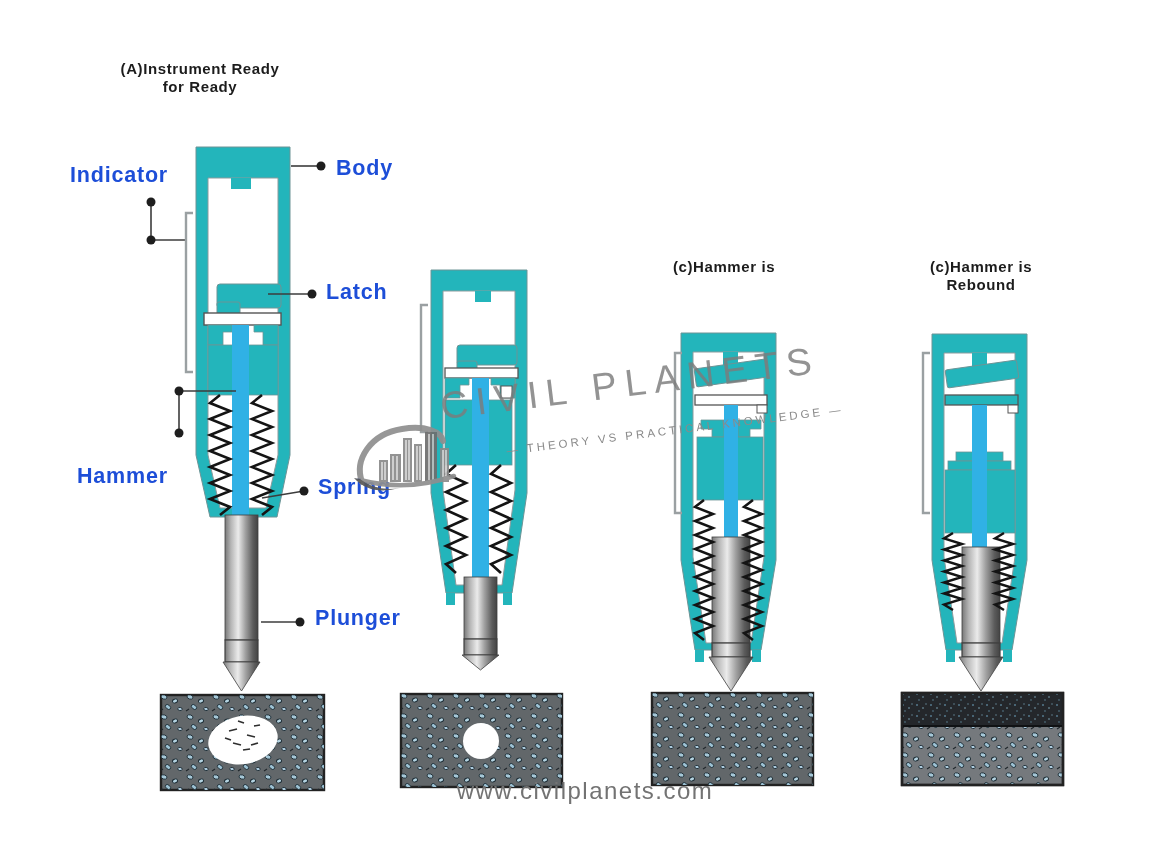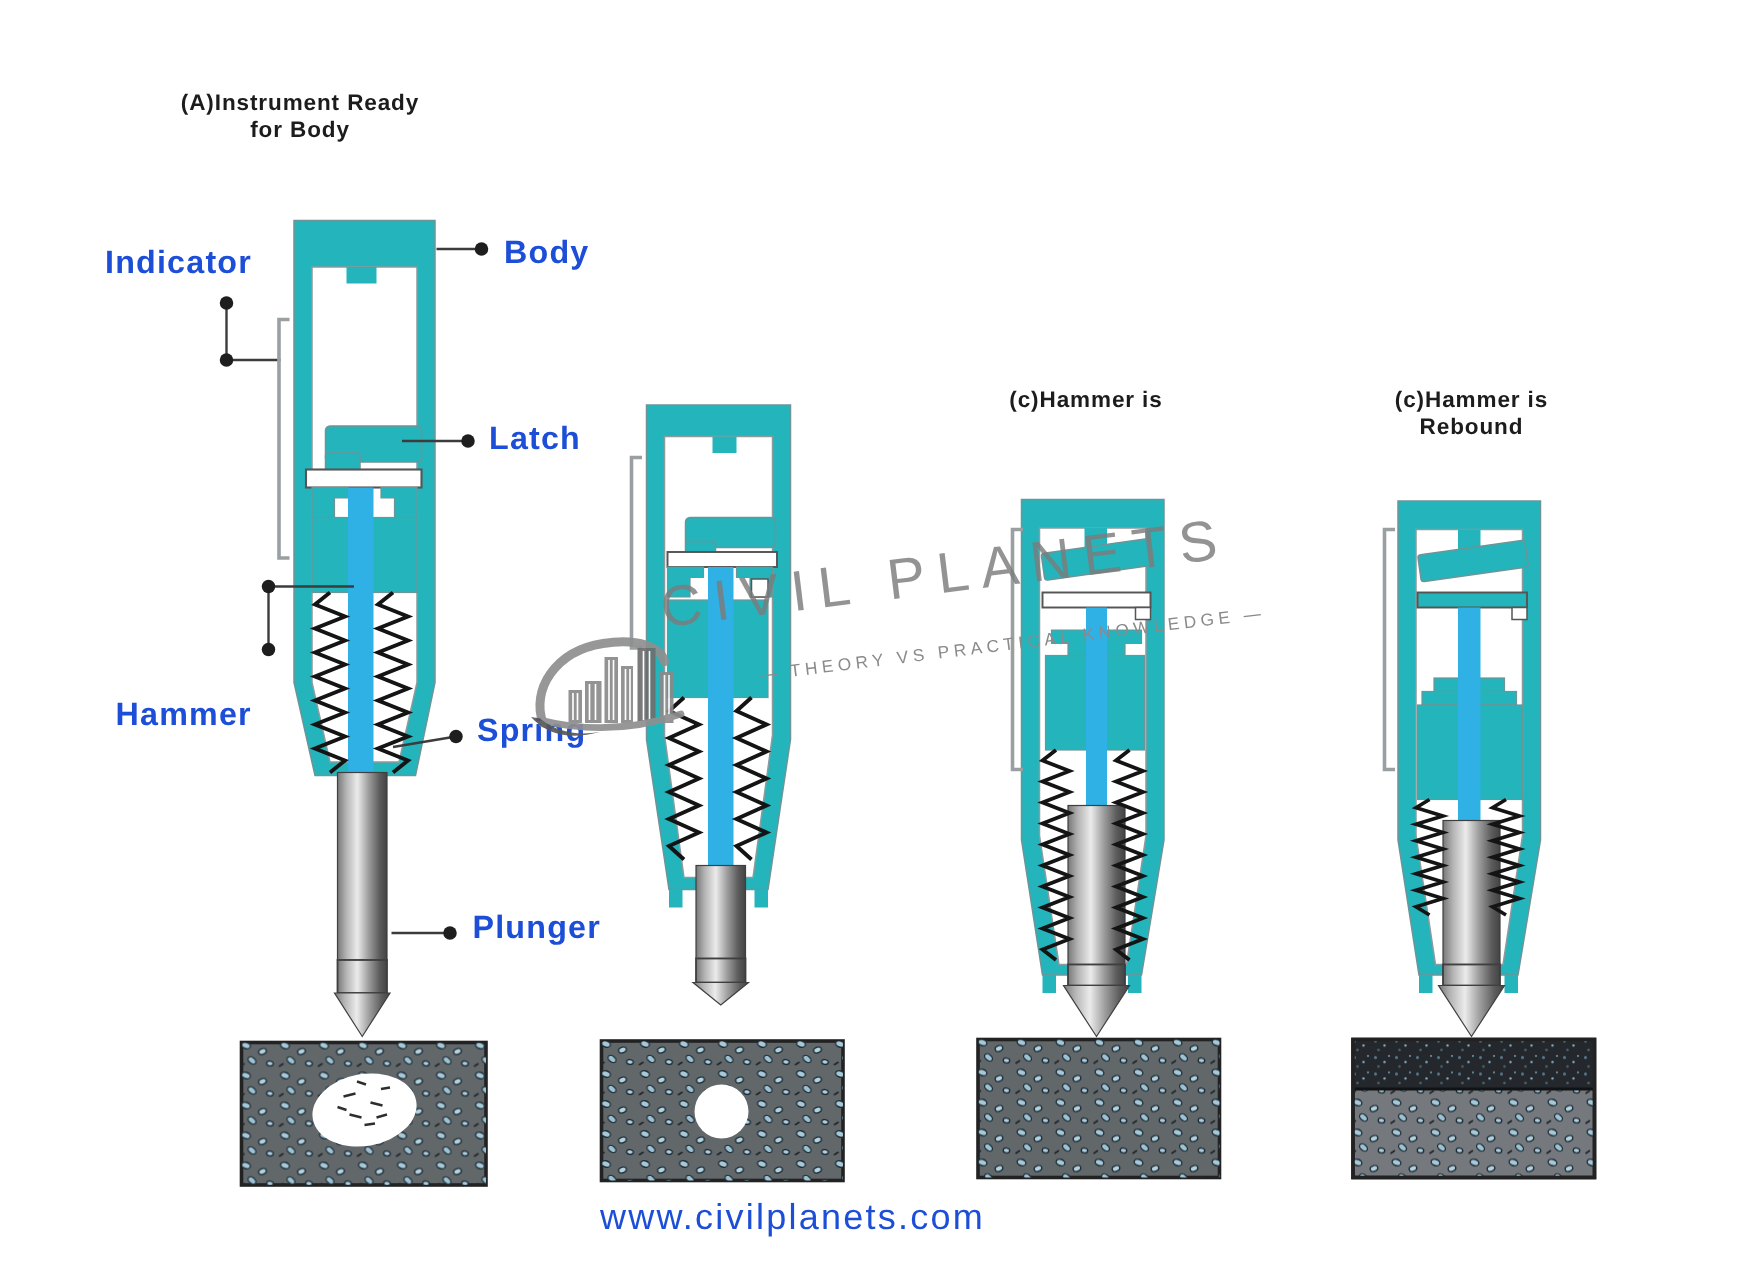--- a/index.html
+++ b/index.html
@@ -12,22 +12,22 @@
   .inst{position:absolute;z-index:2;}
   .conc{position:absolute;z-index:2;}
   #connectors{position:absolute;left:0;top:0;z-index:3;pointer-events:none;}
   .wm-brand{position:absolute;left:425px;top:362px;width:410px;text-align:center;
             transform:rotate(-7deg);font-size:38px;letter-spacing:8px;color:#7c7c7c;
             opacity:.82;z-index:6;font-weight:400;white-space:nowrap;}
   .wm-tag{position:absolute;left:505px;top:424px;width:340px;text-align:center;
           transform:rotate(-7deg);font-size:11.5px;letter-spacing:3px;color:#8a8a8a;
           z-index:6;white-space:nowrap;}
   #logo{position:absolute;left:352px;top:418px;z-index:5;opacity:.92;}
-  .footer-url{position:absolute;left:400px;top:798px;width:370px;text-align:left;
-              font-size:24px;letter-spacing:1.5px;color:#1d4ed8;z-index:4;}
+  .footer-url{position:absolute;left:400px;top:777px;width:370px;text-align:center;
+              font-size:24px;letter-spacing:1.5px;color:#737373;z-index:4;}
 </style>
 </head>
 <body>
 
 <div id="canvas">
 
   <svg class="abs" width="0" height="0" style="left:0;top:0">
     <defs>
       <linearGradient id="plg" x1="0" y1="0" x2="1" y2="0">
         <stop offset="0" stop-color="#787878"></stop>
@@ -228,21 +228,21 @@
     <g fill="none" stroke="#9aa0a2" stroke-width="2.4">
       <path d="M193,213 L186,213 L186,372 L193,372"></path>
       <path d="M428,305 L421,305 L421,432 L428,432"></path>
       <path d="M682,353 L675,353 L675,513 L682,513"></path>
       <path d="M930,353 L923,353 L923,513 L930,513"></path>
     </g>
   </svg>
 
   <div class="title" style="left:60px;top:60px;width:280px">
     <div>(A)Instrument Ready</div>
-    <div>for Body</div>
+    <div>for Ready</div>
   </div>
   <div class="title" style="left:616px;top:258px;width:216px">
     <div>(c)Hammer is</div>
   </div>
   <div class="title" style="left:873px;top:258px;width:216px">
     <div>(c)Hammer is</div>
     <div>Rebound</div>
   </div>
 
   <div class="plabel" style="left:70px;top:163px">Indicator</div>

